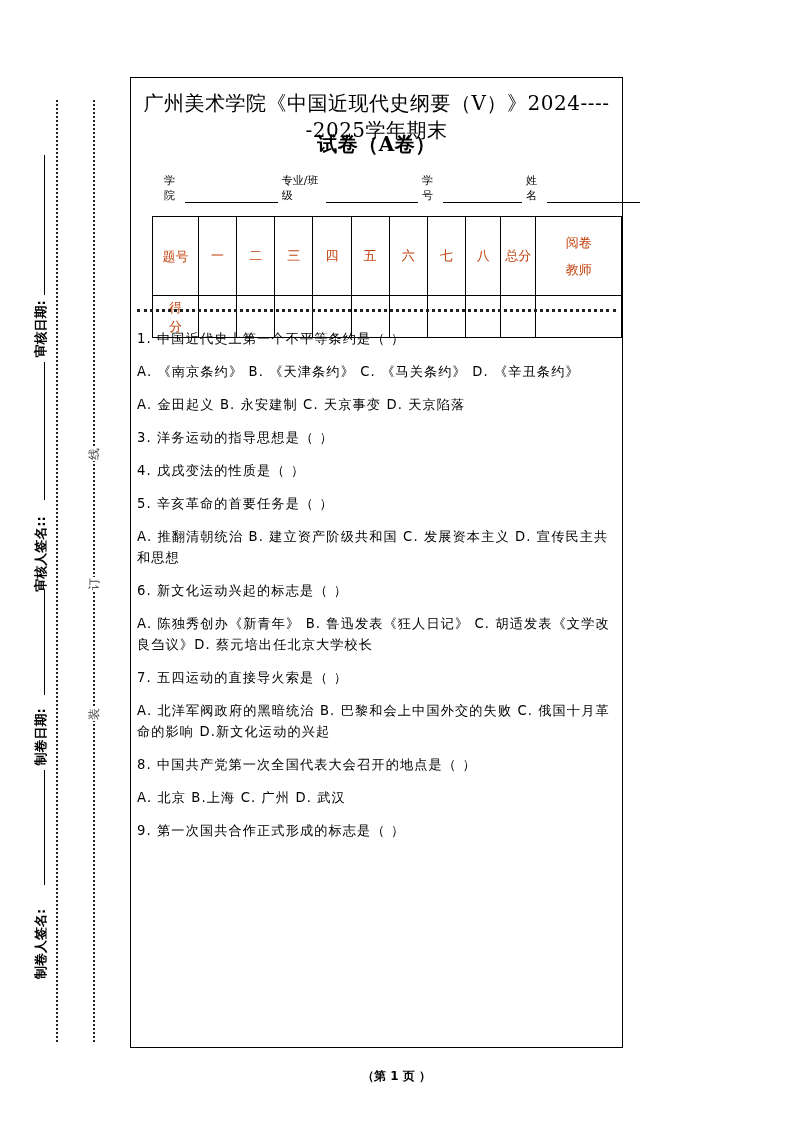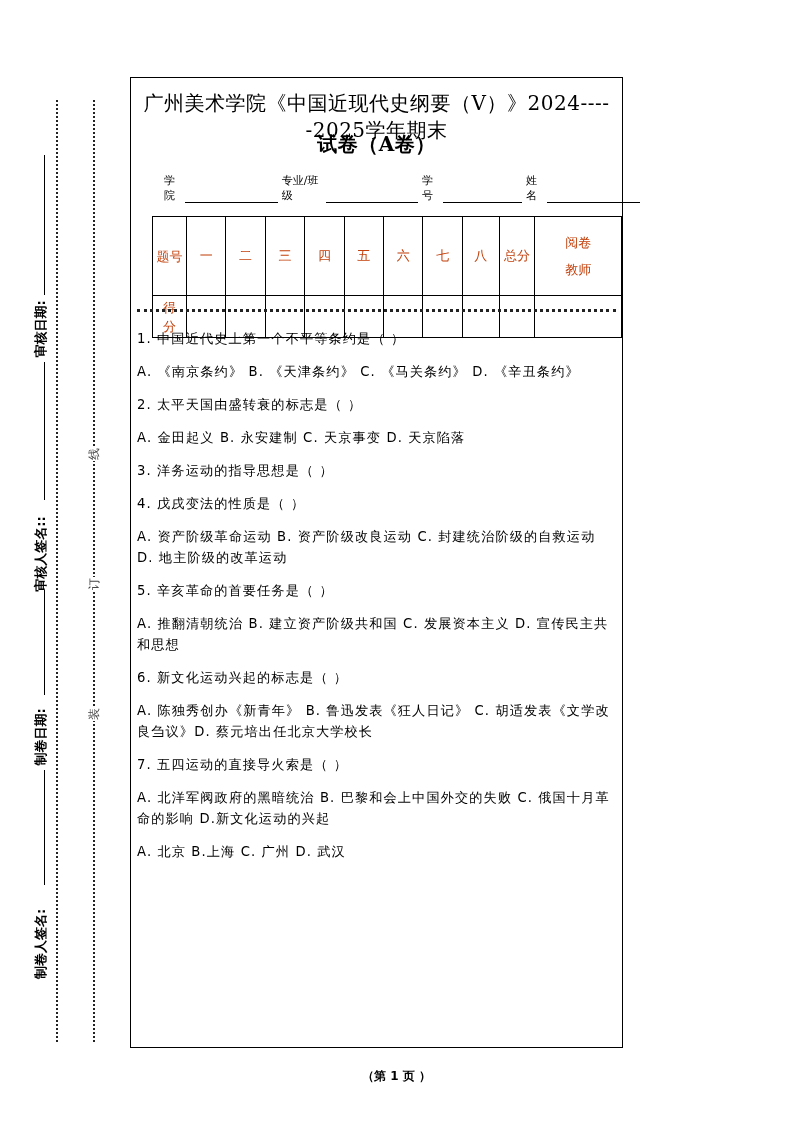--- a/index.html
+++ b/index.html
@@ -69,21 +69,21 @@
       <td style="width:50px;">三</td>
       <td style="width:50px;">四</td>
       <td style="width:50px;">五</td>
       <td style="width:50px;">六</td>
       <td style="width:50px;">七</td>
       <td style="width:46px;">八</td>
       <td style="width:45px;">总分</td>
       <td style="width:94px; line-height:27px; padding:12px 28px; box-sizing:border-box;">阅卷教师</td>
     </tr>
     <tr>
-      <td style="line-height:19px; padding:0 10px;">得分</td>
+      <td style="line-height:19px; padding:0 16px;">得分</td>
       <td></td>
       <td></td>
       <td></td>
       <td></td>
       <td></td>
       <td></td>
       <td></td>
       <td></td>
       <td></td>
       <td></td>
@@ -91,35 +91,35 @@
   </tbody>
     </table>
 
   <div class="dotted-sep"></div>
 
   <div class="content">
 
     <p class="q">1.  中国近代史上第一个不平等条约是（   ）</p>
     <p class="opt">A. 《南京条约》  B. 《天津条约》  C. 《马关条约》  D. 《辛丑条约》</p>
 
-    <p class="q">2.  太平天国由盛转衰的标志是（   ）</p>
     <p class="opt">A. 金田起义  B. 永安建制  C. 天京事变  D. 天京陷落</p>
 
     <p class="q">3.  洋务运动的指导思想是（   ）</p>
 
     <p class="q">4.  戊戌变法的性质是（   ）</p>
-    <p class="opt">A. 资产阶级革命运动  B. 资产阶级改良运动  C. 封建统治阶级的自救运动  D. 地主阶级的改革运动</p>
 
     <p class="q">5.  辛亥革命的首要任务是（   ）</p>
     <p class="opt">A. 推翻清朝统治  B. 建立资产阶级共和国  C. 发展资本主义  D. 宣传民主共和思想</p>
 
     <p class="q">6.  新文化运动兴起的标志是（   ）</p>
     <p class="opt">A. 陈独秀创办《新青年》  B. 鲁迅发表《狂人日记》  C. 胡适发表《文学改良刍议》D. 蔡元培出任北京大学校长</p>
 
     <p class="q">7.  五四运动的直接导火索是（   ）</p>
     <p class="opt">A. 北洋军阀政府的黑暗统治  B. 巴黎和会上中国外交的失败  C. 俄国十月革命的影响  D.新文化运动的兴起</p>
 
+    <p class="q">8.  中国共产党第一次全国代表大会召开的地点是（   ）</p>
     <p class="opt">A. 北京  B.上海  C. 广州  D. 武汉</p>
 
+    <p class="q">9.  第一次国共合作正式形成的标志是（   ）</p>
   </div>
 </div>
 
 <div class="footer">（第 1 页 ）</div>
 
 </body></html>

